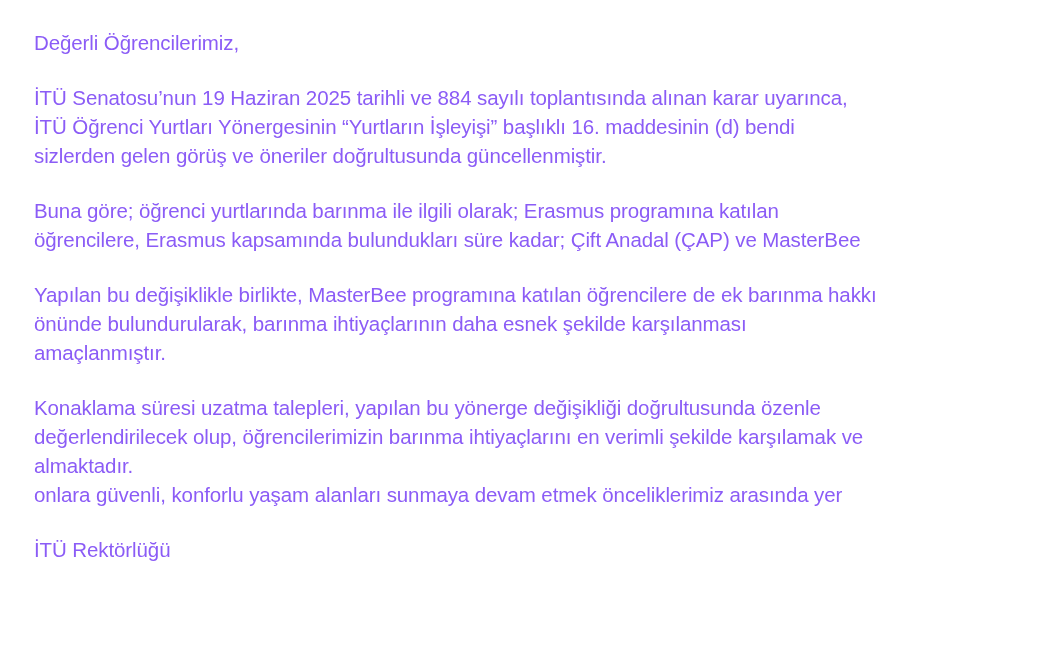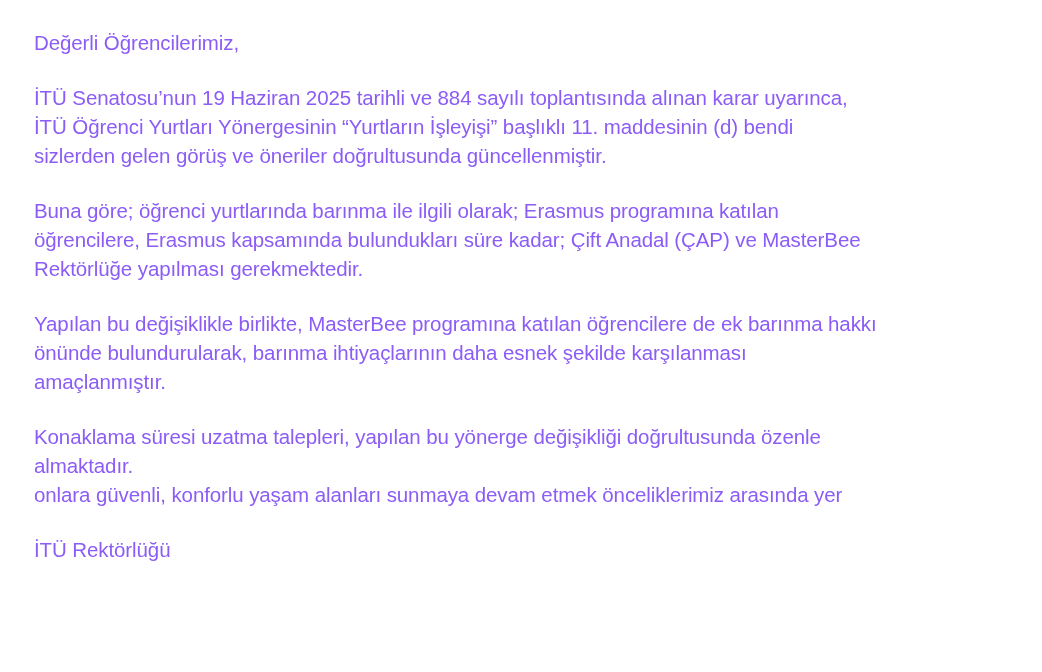--- a/index.html
+++ b/index.html
@@ -18,41 +18,41 @@
 <body>
 
 <div class="doc">
   <p>
       <span class="line">Değerli Öğrencilerimiz,</span>
     </p>
   <div class="gap"></div>
 
   <p>
     <span class="line">İTÜ Senatosu’nun 19 Haziran 2025 tarihli ve 884 sayılı toplantısında alınan karar uyarınca,</span>
-    <span class="line">İTÜ Öğrenci Yurtları Yönergesinin “Yurtların İşleyişi” başlıklı 11. maddesinin (d) bendi</span>
+    <span class="line">İTÜ Öğrenci Yurtları Yönergesinin “Yurtların İşleyişi” başlıklı 16. maddesinin (d) bendi</span>
     <span class="line">sizlerden gelen görüş ve öneriler doğrultusunda güncellenmiştir.</span>
   </p>
   <div class="gap"></div>
 
   <p>
     <span class="line">Buna göre; öğrenci yurtlarında barınma ile ilgili olarak; Erasmus programına katılan</span>
     <span class="line">öğrencilere, Erasmus kapsamında bulundukları süre kadar; Çift Anadal (ÇAP) ve MasterBee</span>
-    <span class="line">Rektörlüğe yapılması gerekmektedir.</span>
   </p>
   <div class="gap"></div>
 
   <p>
     <span class="line">Yapılan bu değişiklikle birlikte, MasterBee programına katılan öğrencilere de ek barınma hakkı</span>
     <span class="line">önünde bulundurularak, barınma ihtiyaçlarının daha esnek şekilde karşılanması</span>
     <span class="line">amaçlanmıştır.</span>
   </p>
   <div class="gap"></div>
 
   <p>
     <span class="line">Konaklama süresi uzatma talepleri, yapılan bu yönerge değişikliği doğrultusunda özenle</span>
+    <span class="line">değerlendirilecek olup, öğrencilerimizin barınma ihtiyaçlarını en verimli şekilde karşılamak ve</span>
     <span class="line">almaktadır.</span>
     <span class="line">onlara güvenli, konforlu yaşam alanları sunmaya devam etmek önceliklerimiz arasında yer</span>
   </p>
   <div class="gap"></div>
 
   <p>
       <span class="line">İTÜ Rektörlüğü</span>
     </p>
 </div>
 

